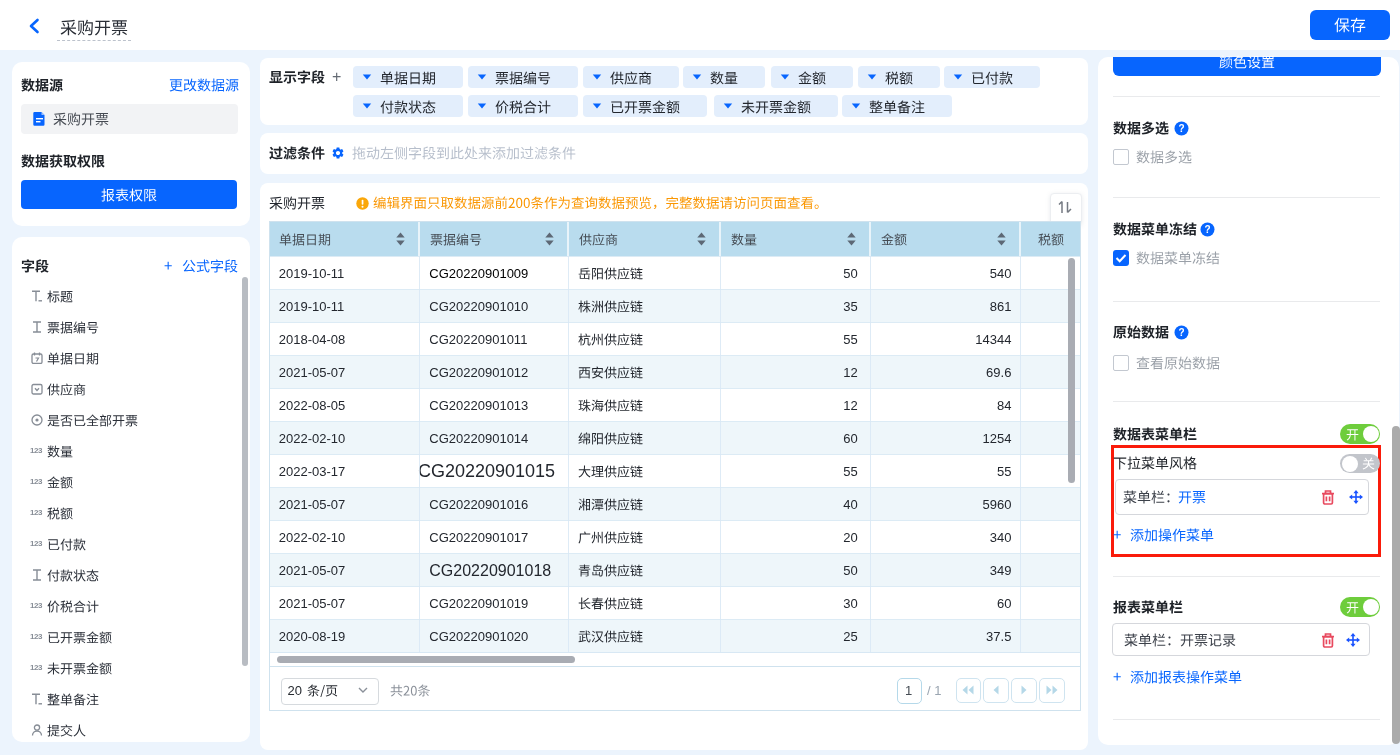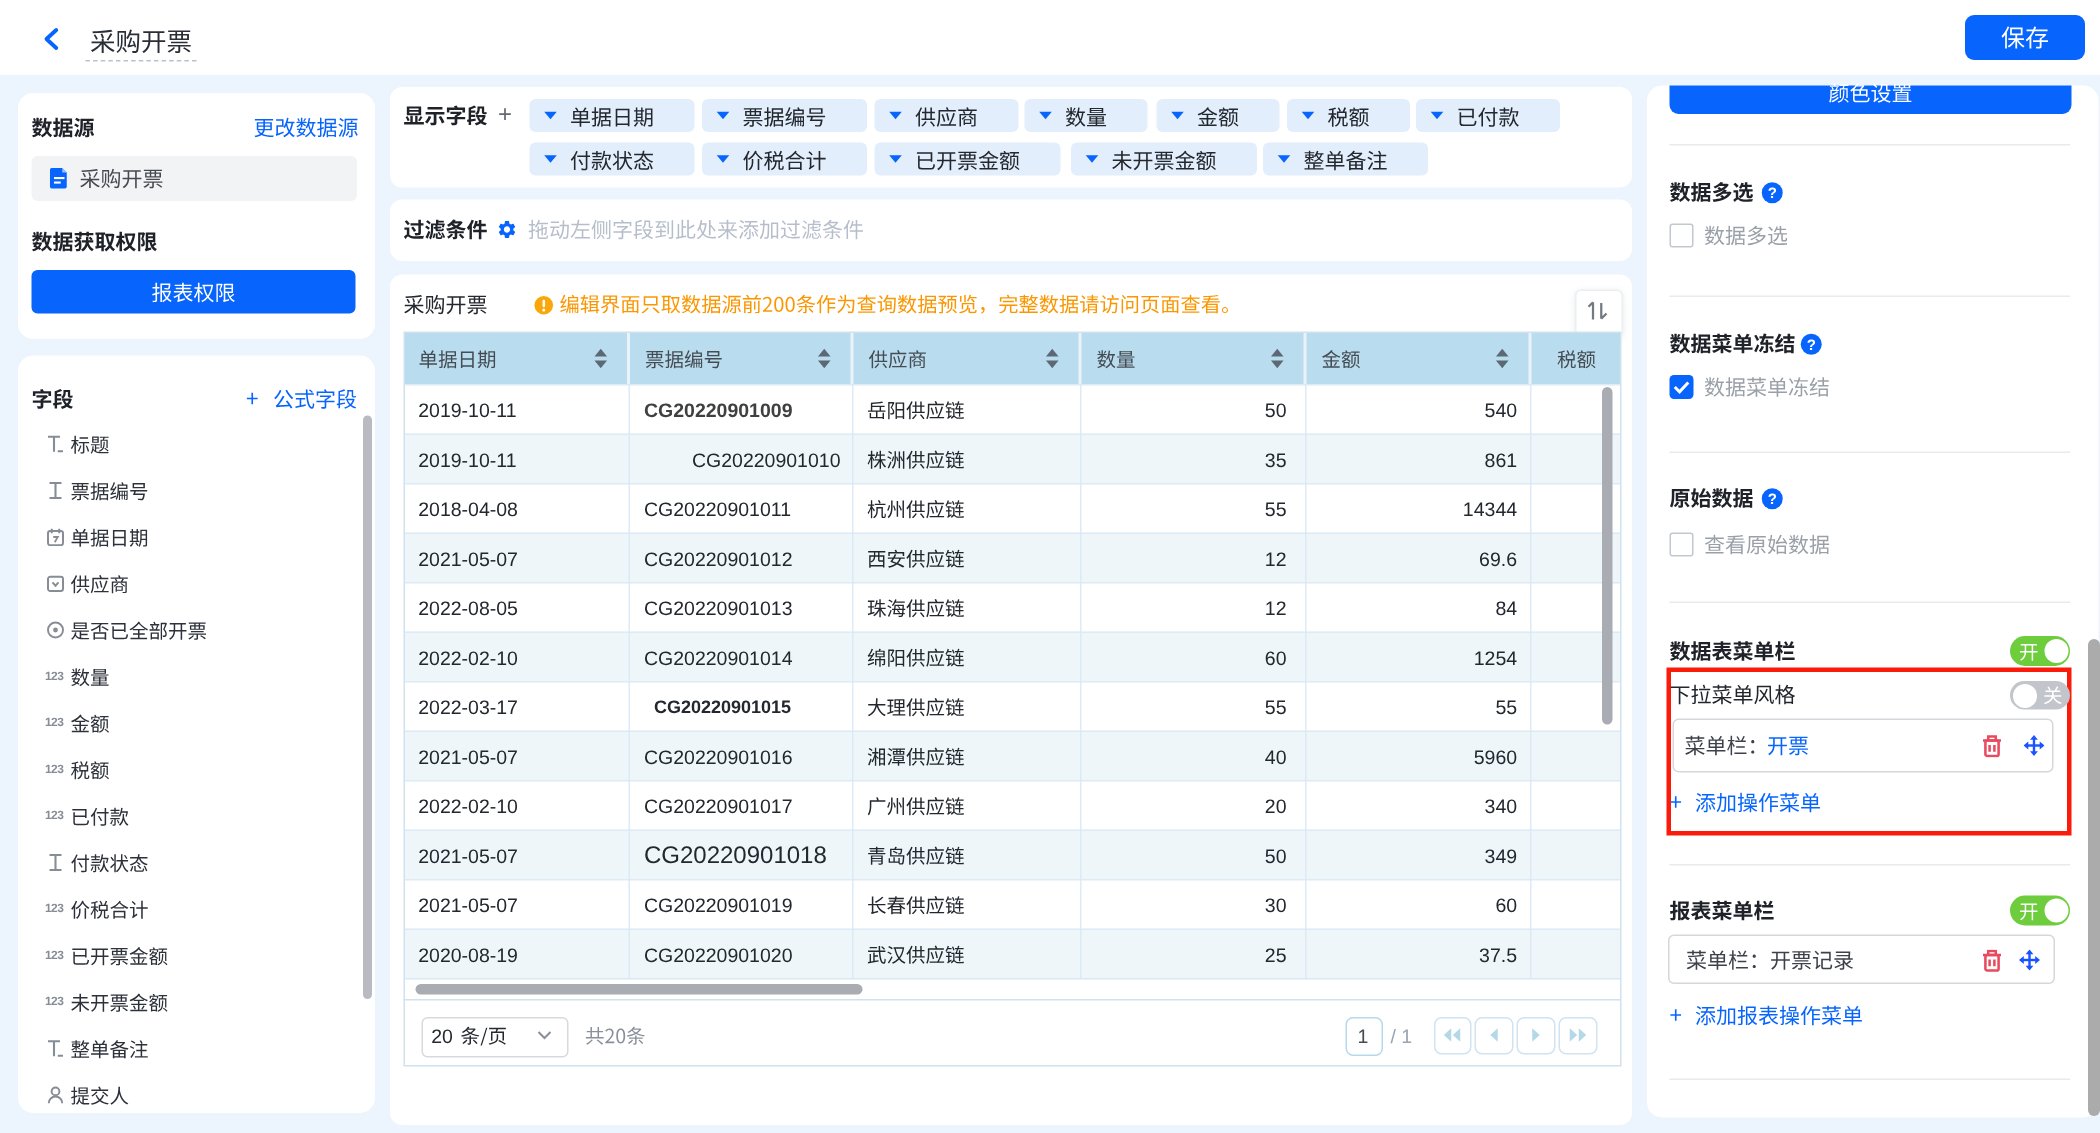--- a/index.html
+++ b/index.html
@@ -806,42 +806,42 @@
       </g>
     </svg>
   </div>
 <div style="position:absolute;left:417.7px;top:222px;width:2px;height:34px;background:#e9f4fa;"></div>
 <div style="position:absolute;left:567.3px;top:222px;width:2px;height:34px;background:#e9f4fa;"></div>
 <div style="position:absolute;left:719.0px;top:222px;width:2px;height:34px;background:#e9f4fa;"></div>
 <div style="position:absolute;left:868.7px;top:222px;width:2px;height:34px;background:#e9f4fa;"></div>
 <div style="position:absolute;left:1019.4px;top:222px;width:2px;height:34px;background:#e9f4fa;"></div>
 <div style="position:absolute;left:269.5px;top:256px;width:810.0px;height:1px;background:#dcebf5;"></div>
 <div style="position:absolute;top:265.5px;font-size:13px;color:#23272e;font-weight:normal;line-height:15px;white-space:nowrap;left:278.8px;">2019-10-11</div>
-<div style="position:absolute;top:265.5px;font-size:13px;color:#404040;font-weight:bold;line-height:15px;white-space:nowrap;left:429.3px;">CG20220901009</div>
+<div style="position:absolute;top:265.5px;font-size:13px;color:#000000;font-weight:normal;line-height:15px;white-space:nowrap;left:429.3px;">CG20220901009</div>
 <div style="position:absolute;left:578.0px;top:266.5px;line-height:0">
     <svg class="ct " style="" width="65.0" height="13.0" viewBox="0 0 65.0 13.0">
       <g fill="#23272e" transform="translate(0,11.44) scale(0.01300,-0.01300)">
         <use href="#g5cb3r" x="0"></use>
         <use href="#g9633r" x="1000"></use>
         <use href="#g4f9br" x="2000"></use>
         <use href="#g5e94r" x="3000"></use>
         <use href="#g94fer" x="4000"></use>
       </g>
     </svg>
   </div>
 <div style="position:absolute;top:265.5px;font-size:13px;color:#23272e;font-weight:normal;line-height:15px;white-space:nowrap;left:857.7px;width:0;display:flex;justify-content:flex-end;">
     <span style="white-space:nowrap">50</span>
   </div>
 <div style="position:absolute;top:265.5px;font-size:13px;color:#23272e;font-weight:normal;line-height:15px;white-space:nowrap;left:1011.4px;width:0;display:flex;justify-content:flex-end;">
     <span style="white-space:nowrap">540</span>
   </div>
 <div style="position:absolute;left:269.5px;top:289px;width:810.0px;height:33px;background:#eef6fa;"></div>
 <div style="position:absolute;left:269.5px;top:289px;width:810.0px;height:1px;background:#dcebf5;"></div>
 <div style="position:absolute;top:298.5px;font-size:13px;color:#23272e;font-weight:normal;line-height:15px;white-space:nowrap;left:278.8px;">2019-10-11</div>
-<div style="position:absolute;top:298.5px;font-size:13px;color:#23272e;font-weight:normal;line-height:15px;white-space:nowrap;left:429.3px;margin-left:32px;">CG20220901010</div>
+<div style="position:absolute;top:298.5px;font-size:13px;color:#23272e;font-weight:normal;line-height:15px;white-space:nowrap;left:429.3px;">CG20220901010</div>
 <div style="position:absolute;left:578.0px;top:299.5px;line-height:0">
     <svg class="ct " style="" width="65.0" height="13.0" viewBox="0 0 65.0 13.0">
       <g fill="#23272e" transform="translate(0,11.44) scale(0.01300,-0.01300)">
         <use href="#g682ar" x="0"></use>
         <use href="#g6d32r" x="1000"></use>
         <use href="#g4f9br" x="2000"></use>
         <use href="#g5e94r" x="3000"></use>
         <use href="#g94fer" x="4000"></use>
       </g>
     </svg>
@@ -929,21 +929,21 @@
     </svg>
   </div>
 <div style="position:absolute;top:430.5px;font-size:13px;color:#23272e;font-weight:normal;line-height:15px;white-space:nowrap;left:857.7px;width:0;display:flex;justify-content:flex-end;">
     <span style="white-space:nowrap">60</span>
   </div>
 <div style="position:absolute;top:430.5px;font-size:13px;color:#23272e;font-weight:normal;line-height:15px;white-space:nowrap;left:1011.4px;width:0;display:flex;justify-content:flex-end;">
     <span style="white-space:nowrap">1254</span>
   </div>
 <div style="position:absolute;left:269.5px;top:454px;width:810.0px;height:1px;background:#dcebf5;"></div>
 <div style="position:absolute;top:463.5px;font-size:13px;color:#23272e;font-weight:normal;line-height:15px;white-space:nowrap;left:278.8px;">2022-03-17</div>
-<div style="position:absolute;top:463.5px;font-size:12px;color:#23272e;font-weight:bold;line-height:15px;white-space:nowrap;left:436px;">CG20220901015</div>
+<div style="position:absolute;top:463.5px;font-size:18px;color:#23272e;font-weight:normal;line-height:15px;white-space:nowrap;left:418px;">CG20220901015</div>
 <div style="position:absolute;left:578.0px;top:464.5px;line-height:0">
     <svg class="ct " style="" width="65.0" height="13.0" viewBox="0 0 65.0 13.0">
       <g fill="#23272e" transform="translate(0,11.44) scale(0.01300,-0.01300)">
         <use href="#g5927r" x="0"></use>
         <use href="#g7406r" x="1000"></use>
         <use href="#g4f9br" x="2000"></use>
         <use href="#g5e94r" x="3000"></use>
         <use href="#g94fer" x="4000"></use>
       </g>
     </svg>

